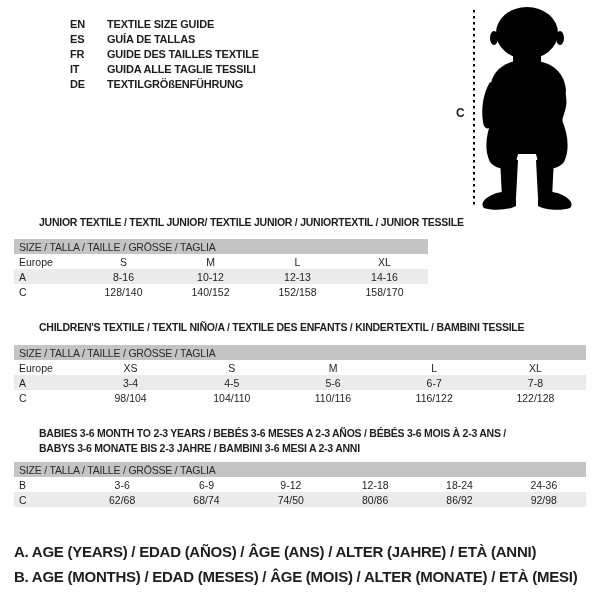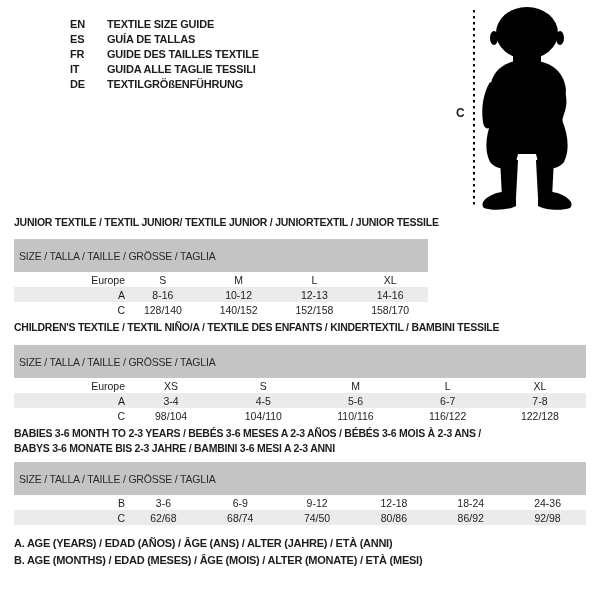--- a/index.html
+++ b/index.html
@@ -26,35 +26,35 @@
   .figure{position:absolute;left:450px;top:2px;width:150px;height:212px;}
   .figure svg{position:absolute;left:0;top:0;}
   .c-label{position:absolute;left:6px;top:104px;font-weight:bold;font-size:12px;}
 
   
   .section{position:absolute;left:14px;}
   .sec1{top:215px;width:414px;}
   .sec2{top:320px;width:572px;}
   .sec3{top:426px;width:572px;}
   .tbl-title{font-weight:bold;font-size:10.5px;line-height:15px;
-    letter-spacing:-0.25px;white-space:nowrap;}
+    letter-spacing:-0.25px;white-space:nowrap;margin-left:25px;}
   .sec1 .tbl{margin-top:9px;}
   .sec2 .tbl{margin-top:10px;}
   .sec3 .tbl{margin-top:6px;}
-  .band{height:33px;background:var(--band);display:flex;align-items:center;
+  .band{height:15px;background:var(--band);display:flex;align-items:center;
     padding-left:5px;font-size:10.5px;color:#2a2a2a;letter-spacing:-0.2px;}
   .row{display:flex;height:15px;align-items:center;font-size:10.5px;}
   .row.striped{background:var(--stripe);}
   .cell{flex:1;text-align:center;white-space:nowrap;}
-  .cell.label{flex:0 0 66px;text-align:right;padding-left:5px;margin-left:45px;}
+  .cell.label{flex:0 0 66px;text-align:left;padding-left:5px;}
 
   
   .legend{position:absolute;left:14px;top:535px;}
-  .legend-line{font-weight:bold;font-size:11px;line-height:17px;
-    letter-spacing:-0.25px;white-space:nowrap;}
+  .legend-line{font-weight:bold;font-size:15px;line-height:17px;
+    letter-spacing:-0.25px;white-space:nowrap;margin-top:8px;}
 </style>
 </head>
 <body>
 
 <div class="page">
 
   <div class="lang-list" id="lang-list">
       <div class="lang-row">
         <span class="lang-code">EN</span>
         <span class="lang-title">TEXTILE SIZE GUIDE</span>

